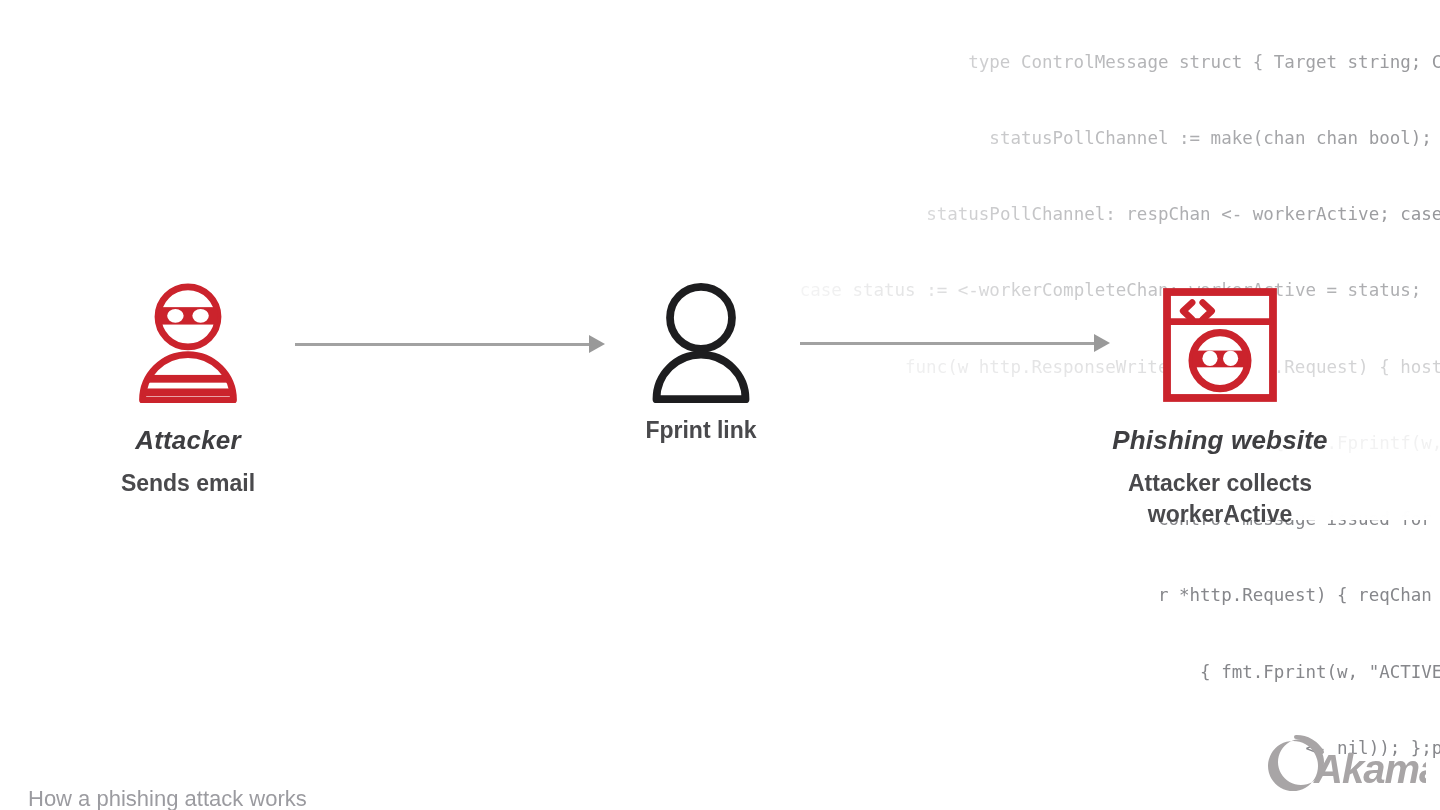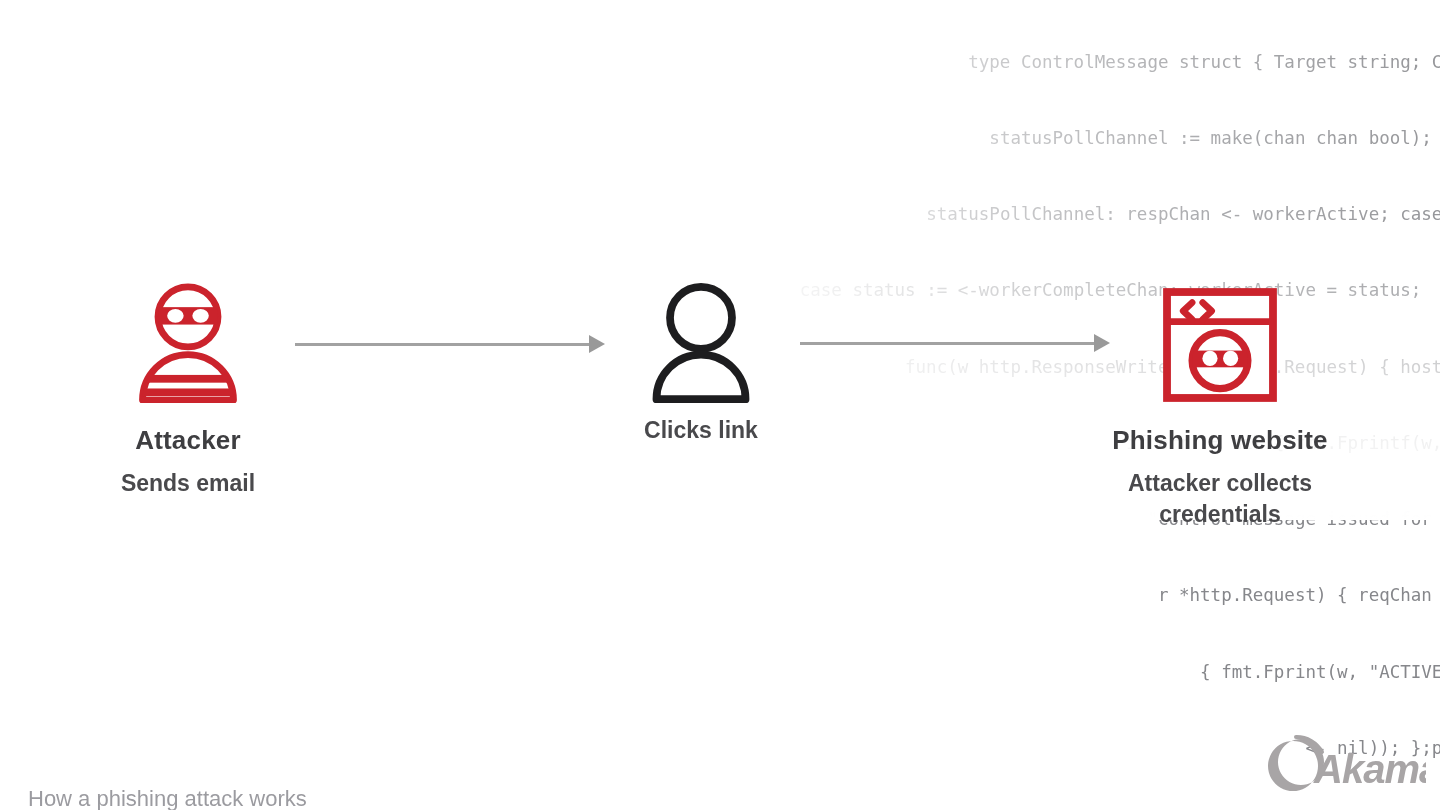--- a/index.html
+++ b/index.html
@@ -18,21 +18,21 @@
   .fade-left{left:0;top:0;width:1440px;height:520px;
     background:linear-gradient(90deg,#fff 0%,#fff 46%,rgba(255,255,255,.85) 58%,
                rgba(255,255,255,.55) 70%,rgba(255,255,255,.3) 84%,rgba(255,255,255,.13) 100%);}
   .fade-bottom{left:0;top:252px;width:1440px;height:268px;
     background:linear-gradient(180deg,rgba(255,255,255,0) 0%,rgba(255,255,255,.5) 38%,
                rgba(255,255,255,.85) 68%,#fff 100%);}
 
   
   .node{position:absolute;top:281px;width:300px;text-align:center;}
   .node svg{display:block;margin:0 auto;}
-  .node-title{margin-top:22px;font-size:26px;font-weight:700;color:#3e3e41;letter-spacing:.2px;}
+  .node-title{margin-top:22px;font-size:26px;font-weight:700;color:#3e3e41;letter-spacing:.2px;font-style:italic;}
   .node-sub{margin:12px auto 0;font-size:23px;font-weight:700;color:#49494c;
             line-height:31px;max-width:212px;}
   #node-attacker{left:38px;}
   #node-user{left:551px;}
   #node-phishing{left:1070px;}
   #node-phishing svg{margin-top:6px;}
 
   
   .arrow{position:absolute;height:18px;display:flex;align-items:center;}
   .arrow-1{left:295px;top:335px;width:310px;}
@@ -99,21 +99,21 @@
   <div class="arrow arrow-1">
     <div class="arrow-line"></div>
     <div class="arrow-head"></div>
   </div>
 
   <div class="node" id="node-user">
     <svg width="104" height="122" viewBox="0 0 104 126">
       <circle cx="52" cy="38" r="32" fill="#ffffff" stroke="#1d1d1f" stroke-width="8"></circle>
       <path d="M6 122 A46 46 0 0 1 98 122 Z" fill="#ffffff" stroke="#1d1d1f" stroke-width="8" stroke-linejoin="round"></path>
     </svg>
-    <div class="node-sub">Clicks link</div>
+    <div class="node-sub">Fprint link</div>
   </div>
 
   <div class="arrow arrow-2">
     <div class="arrow-line"></div>
     <div class="arrow-head"></div>
   </div>
 
   <div class="node" id="node-phishing">
     <svg width="116" height="116" viewBox="0 0 104 104">
       <defs>
@@ -124,21 +124,21 @@
       <rect x="4.5" y="4.5" width="95" height="95" fill="#ffffff" stroke="#cb232c" stroke-width="7"></rect>
       <line x1="4" y1="31" x2="100" y2="31" stroke="#cb232c" stroke-width="6"></line>
       <polyline points="27,14 19,21.5 27,29" fill="none" stroke="#cb232c" stroke-width="6" stroke-linecap="round" stroke-linejoin="round"></polyline>
       <polyline points="36.5,14 44.5,21.5 36.5,29" fill="none" stroke="#cb232c" stroke-width="6" stroke-linecap="round" stroke-linejoin="round"></polyline>
       <circle cx="52" cy="66" r="25" fill="#ffffff" stroke="#cb232c" stroke-width="6.5"></circle>
       <rect x="24" y="57" width="56" height="15" fill="#cb232c" clip-path="url(#phi-face-clip)"></rect>
       <circle cx="43" cy="64" r="6.8" fill="#ffffff"></circle>
       <circle cx="61.5" cy="64" r="6.8" fill="#ffffff"></circle>
     </svg>
     <div class="node-title">Phishing website</div>
-    <div class="node-sub">Attacker collects credentials</div>
+    <div class="node-sub">Attacker collects workerActive</div>
   </div>
 
   <div class="caption">How a phishing attack works</div>
 
   <div class="akamai-logo">
     <svg width="160" height="62" viewBox="0 0 160 62">
       <path fill-rule="evenodd" fill="#a8a5a6" d="M27,10 a25,25 0 1,0 0.01,0 Z M35,8 a23,23 0 1,1 -0.01,0 Z"></path>
       <path d="M30 6 A29 29 0 0 1 56 21" fill="none" stroke="#a8a5a6" stroke-width="4" stroke-linecap="round"></path>
       <text x="48" y="52" font-family="Liberation Sans, sans-serif" font-size="40" font-weight="bold" font-style="italic" letter-spacing="-1" fill="#a8a5a6">Akamai</text>
     </svg>

